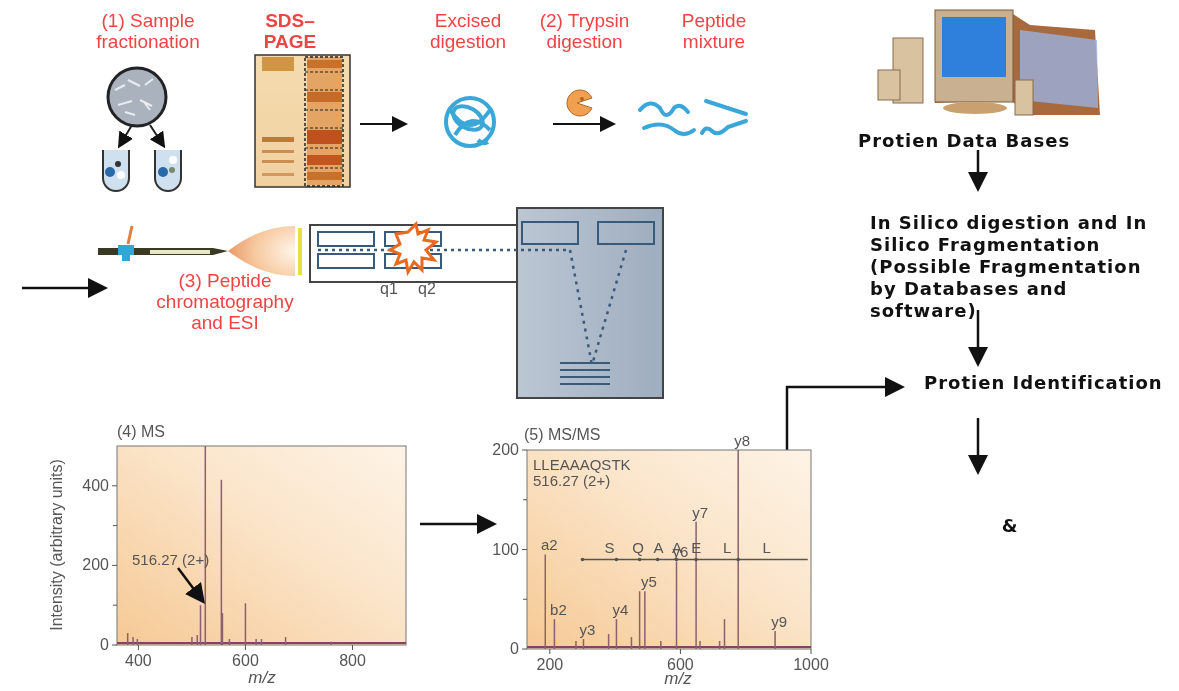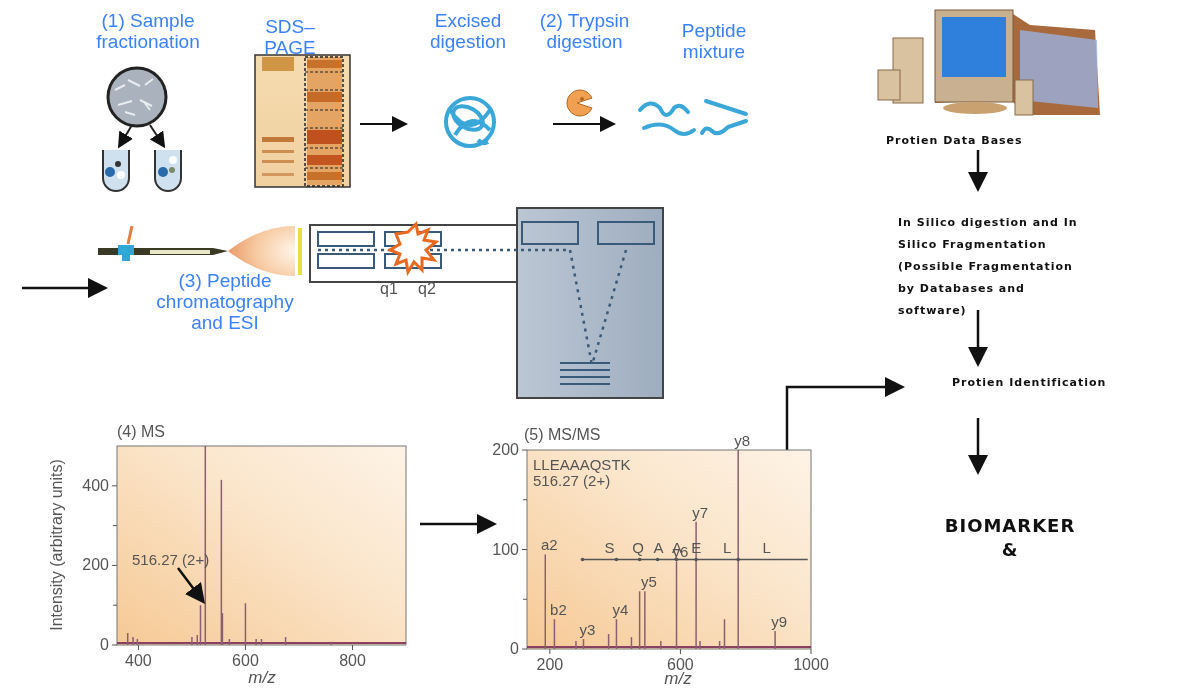--- a/index.html
+++ b/index.html
@@ -1,36 +1,36 @@
 <!DOCTYPE html>
 <html><head>
 <meta charset="utf-8">
 <style>
   html,body{margin:0;padding:0;background:#fff;}
   body{width:1179px;height:691px;position:relative;overflow:hidden;font-family:"Liberation Sans",sans-serif;color:#444;}
-  .lbl{position:absolute;text-align:center;font-size:19px;line-height:21px;color:#3b82f6;white-space:pre-line;}
-  .blbl{position:absolute;font-family:"DejaVu Sans",sans-serif;font-weight:bold;color:#111;font-size:11px;letter-spacing:1px;line-height:22px;margin-left:28px;}
+  .lbl{position:absolute;text-align:center;font-size:19px;line-height:21px;color:#ef4444;white-space:pre-line;}
+  .blbl{position:absolute;font-family:"DejaVu Sans",sans-serif;font-weight:bold;color:#111;font-size:18px;letter-spacing:1px;line-height:22px;}
   .big{position:absolute;font-family:"DejaVu Sans",sans-serif;font-weight:bold;color:#111;font-size:18px;letter-spacing:1px;text-align:center;line-height:24px;}
   svg{position:absolute;left:0;top:0;}
   .ax{font-family:"Liberation Sans",sans-serif;font-size:16px;fill:#555;}
   .axi{font-family:"Liberation Sans",sans-serif;font-size:17px;fill:#555;font-style:italic;}
   .pk{font-family:"Liberation Sans",sans-serif;font-size:15px;fill:#555;}
 </style>
 </head>
 <body>
 
 <div class="lbl" style="left:68px;top:10px;width:160px;">(1) Sample
 fractionation</div>
-<div class="lbl" style="left:240px;top:16px;width:100px;">SDS–
+<div class="lbl" style="left:240px;top:10px;width:100px;font-weight:bold;">SDS–
 PAGE</div>
 <div class="lbl" style="left:418px;top:10px;width:100px;">Excised
 digestion</div>
 <div class="lbl" style="left:522px;top:10px;width:125px;">(2) Trypsin
 digestion</div>
-<div class="lbl" style="left:664px;top:20px;width:100px;">Peptide
+<div class="lbl" style="left:664px;top:10px;width:100px;">Peptide
 mixture</div>
 <div class="lbl" style="left:140px;top:270px;width:170px;">(3) Peptide
 chromatography
 and ESI</div>
 
 <svg width="1179" height="691" viewBox="0 0 1179 691">
   <defs>
     <marker id="ah" markerWidth="8" markerHeight="8" refX="6" refY="4" orient="auto" markerUnits="strokeWidth">
       <path d="M0,0 L8,4 L0,8 z" fill="#111"></path>
     </marker>
@@ -270,15 +270,14 @@
 </svg>
 
 <div class="blbl" style="left:858px;top:130px;">Protien Data Bases</div>
 <div class="blbl" style="left:870px;top:212px;white-space:pre-line;">In Silico digestion and In
 Silico Fragmentation
 (Possible Fragmentation
 by Databases and
 software)</div>
 <div class="blbl" style="left:924px;top:372px;">Protien Identification</div>
 <div class="big" style="left:870px;top:514px;width:280px;">
-  <div>BIOMARKER</div>
   <div>&amp;</div>
 </div>
 
 </body></html>

